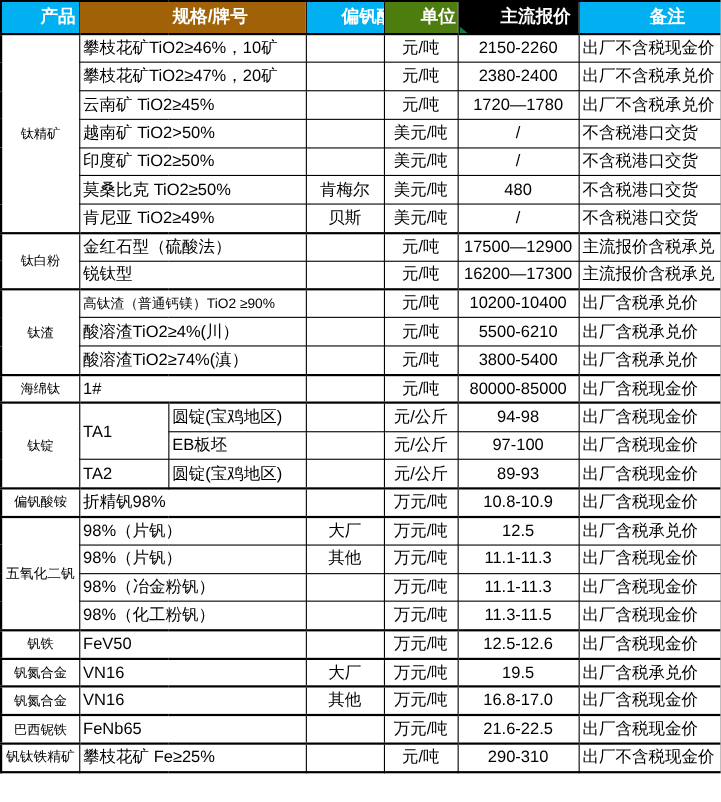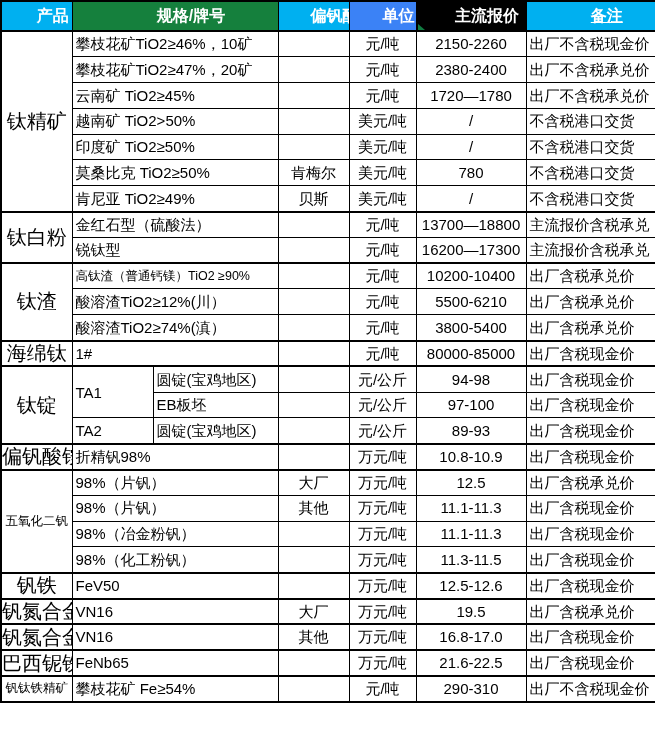--- a/index.html
+++ b/index.html
@@ -4,21 +4,21 @@
 <style>
   html,body{margin:0;padding:0;background:#fff;}
   body{width:655px;height:729px;font-family:"Liberation Sans","DejaVu Sans",sans-serif;color:#000;}
   .sheet{width:655px;height:729px;background:#fff;}
   table{border-collapse:collapse;table-layout:fixed;width:655px;border:2px solid #000;}
   th,td{border:1px solid #000;overflow:hidden;white-space:nowrap;line-height:1.05;vertical-align:middle;padding:0;}
   thead tr{height:30px;}
   tbody tr{height:25.8px;}
   th{background:#00B0F0;color:#fff;font-weight:bold;font-size:16px;border-bottom:2px solid #000;position:relative;padding-left:32px;}
   tr.sec td{border-top:2px solid #000;}
-  td.product{text-align:center;font-size:20px;}
+  td.product{text-align:center;font-size:12px;}
   td.spec,td.speca,td.specb,td.note{text-align:left;padding-left:3px;font-size:15px;}
   td.maker,td.unit,td.price{text-align:center;font-size:15px;}
   td.small{font-size:12.5px;}
   .flag{position:absolute;left:1px;bottom:0;width:0;height:0;border-left:7px solid #107C41;border-top:6px solid transparent;}
 </style>
 </head>
 <body>
 
 <div class="sheet">
   <table>
@@ -27,23 +27,23 @@
       <col style="width:81px">
       <col style="width:125px">
       <col style="width:71px">
       <col style="width:67px">
       <col style="width:110px">
       <col style="width:130px">
     </colgroup>
     <thead>
       <tr>
           <th style="background: rgb(0, 176, 240);">产品</th>
-          <th colspan="2" style="background: #15803d;">规格/牌号</th>
+          <th colspan="2" style="background: #a16207;">规格/牌号</th>
           <th style="background: rgb(0, 176, 240);">偏钒酸铵</th>
-          <th style="background: #3b82f6;">单位</th>
+          <th style="background: #4d7c0f;">单位</th>
           <th style="background: #000000;">主流报价<span class="flag" style="border-left-color: rgb(16, 124, 65);"></span></th>
           <th style="background: rgb(0, 176, 240); text-decoration: underline;">备注</th>
         </tr>
     </thead>
     <tbody>
         <tr class="sec">
           <td class="product" rowspan="7">钛精矿</td>
           <td class="spec" colspan="2">攀枝花矿TiO2≥46%，10矿</td>
           <td class="maker"></td>
           <td class="unit">元/吨</td>
@@ -75,55 +75,55 @@
           <td class="spec" colspan="2">印度矿 TiO2≥50%</td>
           <td class="maker"></td>
           <td class="unit">美元/吨</td>
           <td class="price">/</td>
           <td class="note">不含税港口交货</td>
         </tr>
         <tr>
           <td class="spec" colspan="2">莫桑比克 TiO2≥50%</td>
           <td class="maker">肯梅尔</td>
           <td class="unit">美元/吨</td>
-          <td class="price">780</td>
+          <td class="price">480</td>
           <td class="note">不含税港口交货</td>
         </tr>
         <tr>
           <td class="spec" colspan="2">肯尼亚 TiO2≥49%</td>
           <td class="maker">贝斯</td>
           <td class="unit">美元/吨</td>
           <td class="price">/</td>
           <td class="note">不含税港口交货</td>
         </tr>
         <tr class="sec">
           <td class="product" rowspan="2">钛白粉</td>
           <td class="spec" colspan="2">金红石型（硫酸法）</td>
           <td class="maker"></td>
           <td class="unit">元/吨</td>
-          <td class="price">13700—18800</td>
+          <td class="price">17500—12900</td>
           <td class="note">主流报价含税承兑</td>
         </tr>
         <tr>
           <td class="spec" colspan="2">锐钛型</td>
           <td class="maker"></td>
           <td class="unit">元/吨</td>
           <td class="price">16200—17300</td>
           <td class="note">主流报价含税承兑</td>
         </tr>
         <tr class="sec">
           <td class="product" rowspan="3">钛渣</td>
           <td class="spec small" colspan="2">高钛渣（普通钙镁）TiO2 ≥90%</td>
           <td class="maker"></td>
           <td class="unit">元/吨</td>
           <td class="price">10200-10400</td>
           <td class="note">出厂含税承兑价</td>
         </tr>
         <tr>
-          <td class="spec" colspan="2">酸溶渣TiO2≥12%(川）</td>
+          <td class="spec" colspan="2">酸溶渣TiO2≥4%(川）</td>
           <td class="maker"></td>
           <td class="unit">元/吨</td>
           <td class="price">5500-6210</td>
           <td class="note">出厂含税承兑价</td>
         </tr>
         <tr>
           <td class="spec" colspan="2">酸溶渣TiO2≥74%(滇）</td>
           <td class="maker"></td>
           <td class="unit">元/吨</td>
           <td class="price">3800-5400</td>
@@ -225,21 +225,21 @@
         <tr class="sec">
           <td class="product" rowspan="1">巴西铌铁</td>
           <td class="spec" colspan="2">FeNb65</td>
           <td class="maker"></td>
           <td class="unit">万元/吨</td>
           <td class="price">21.6-22.5</td>
           <td class="note">出厂含税现金价</td>
         </tr>
         <tr class="sec">
           <td class="product small" rowspan="1">钒钛铁精矿</td>
-          <td class="spec" colspan="2">攀枝花矿 Fe≥54%</td>
+          <td class="spec" colspan="2">攀枝花矿 Fe≥25%</td>
           <td class="maker"></td>
           <td class="unit">元/吨</td>
           <td class="price">290-310</td>
           <td class="note">出厂不含税现金价</td>
         </tr>
       </tbody>
   </table>
 </div>
 
 </body></html>

